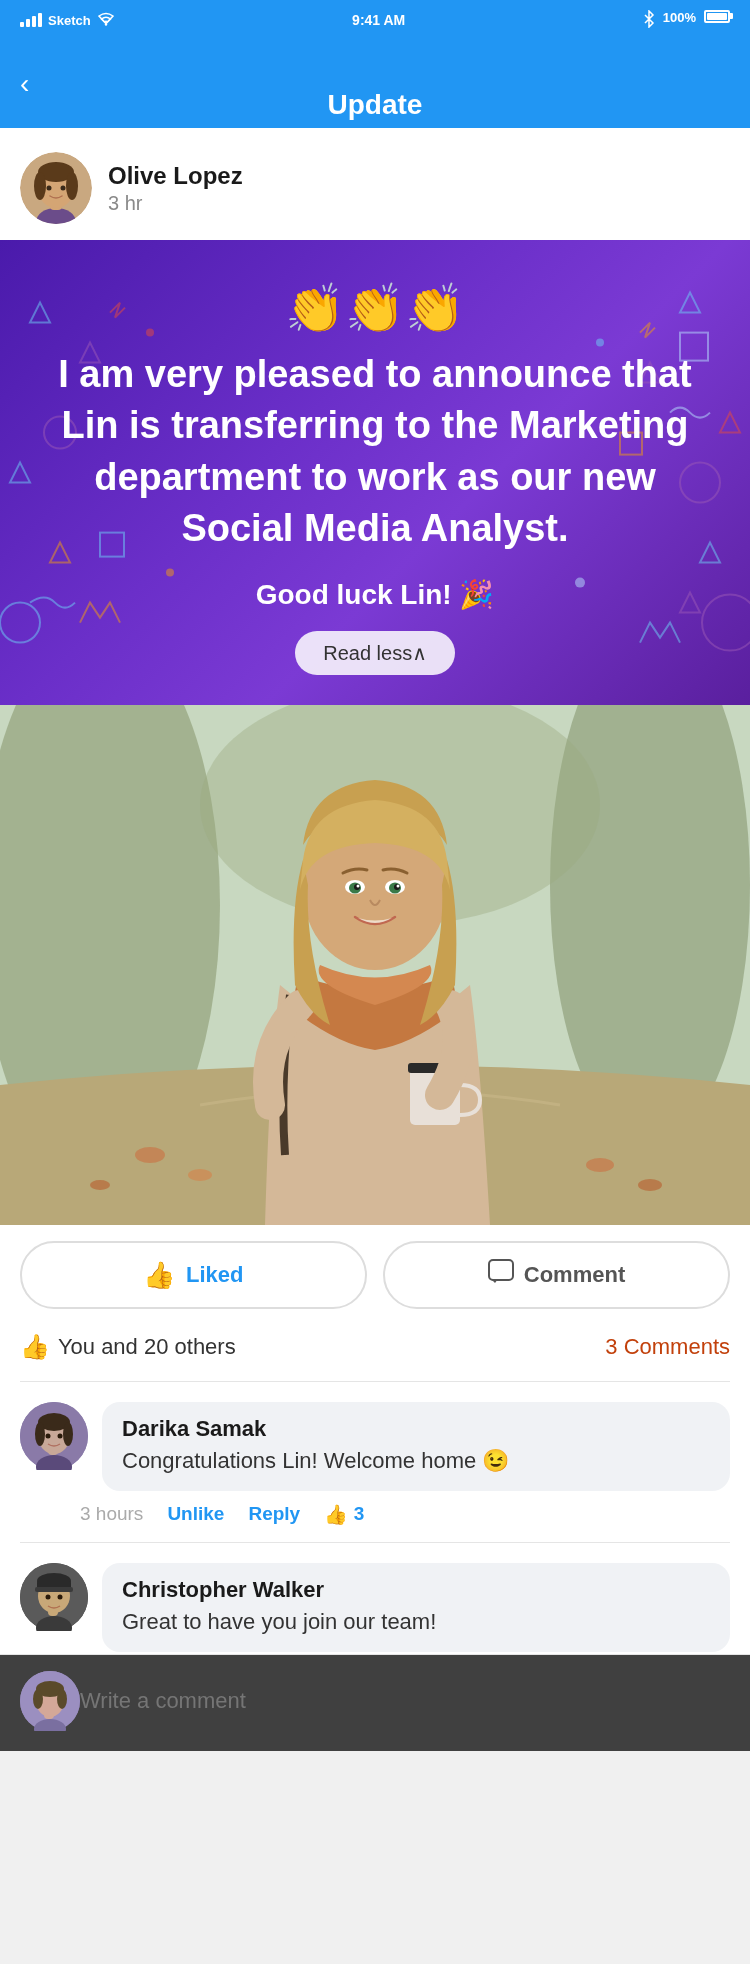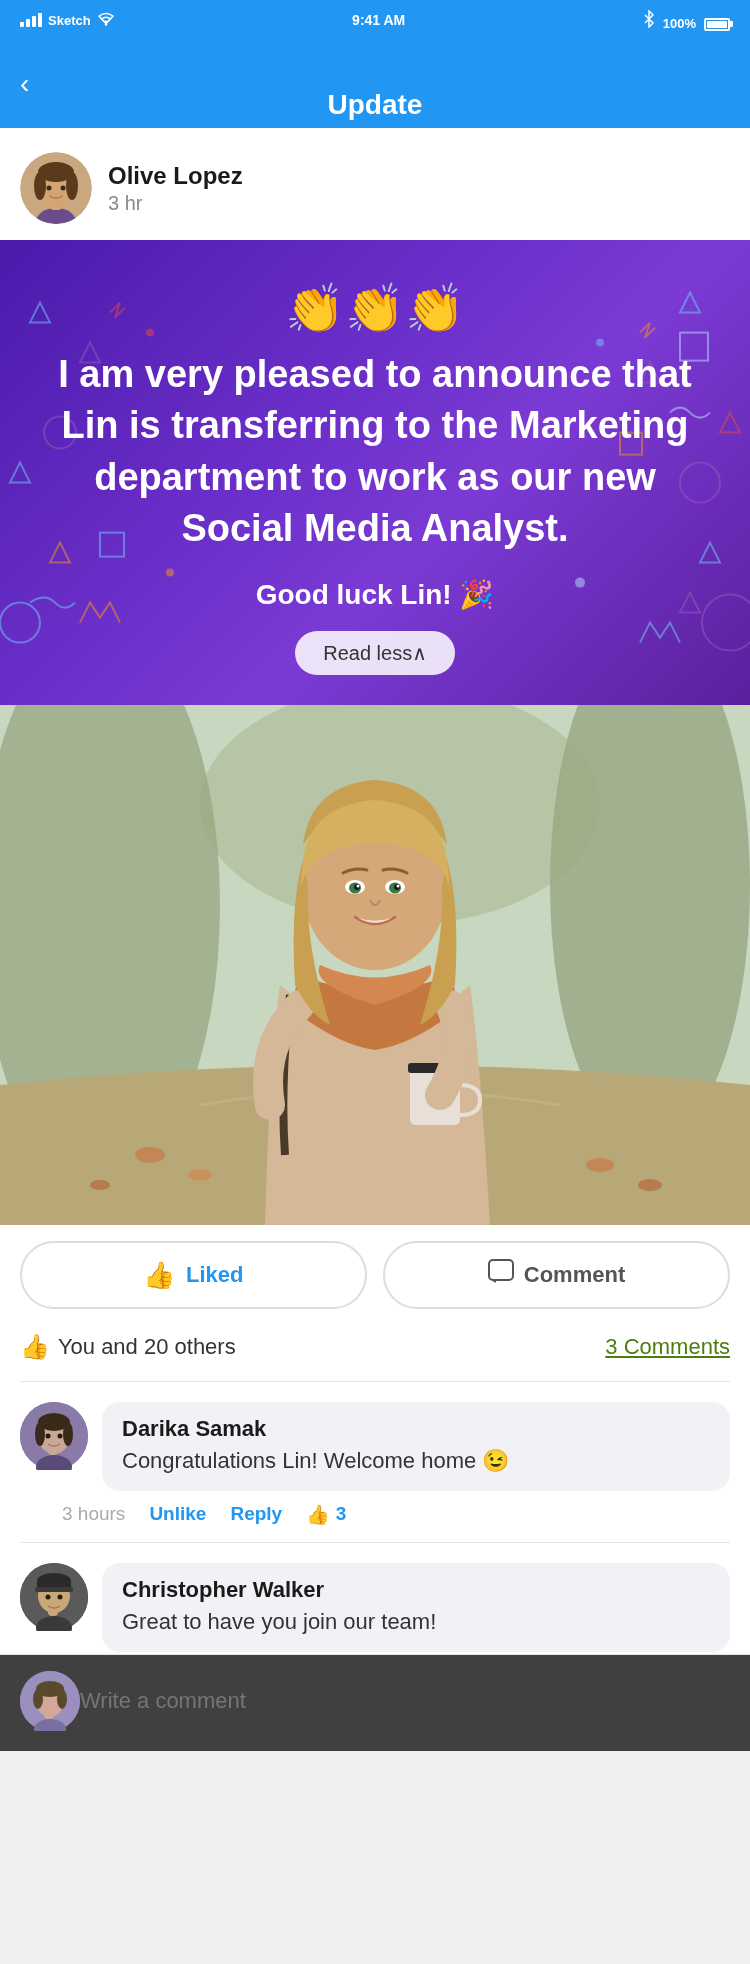--- a/index.html
+++ b/index.html
@@ -30,21 +30,21 @@
       color: white;
       font-weight: 600;
     }
     .status-bar-center {
       font-size: 14px;
       color: white;
       font-weight: 600;
     }
     .status-bar-right {
       display: flex;
-      align-items: flex-end;
+      align-items: flex-start;
       gap: 8px;
       font-size: 13px;
       color: white;
       font-weight: 600;
     }
     .signal-bars {
       display: flex;
       align-items: flex-end;
       gap: 2px;
     }
@@ -244,22 +244,21 @@
     }
     .stats-likes {
       display: flex;
       align-items: center;
       gap: 8px;
       font-size: 22px;
       color: #333;
     }
     .stats-comments {
       font-size: 22px;
-      color: #4d7c0f;
-      text-decoration: underline;
+      color: #c2410c;
     }
     .like-thumb {
       font-size: 24px;
       color: #2196F3;
     }
 
     
     .divider {
       height: 1px;
       background: #e5e5e5;
@@ -315,21 +314,21 @@
     }
     .comment-text {
       font-size: 22px;
       color: #333;
       line-height: 1.4;
     }
     .comment-actions {
       display: flex;
       align-items: center;
       gap: 0;
-      padding: 10px 20px 16px 62px;
+      padding: 10px 20px 16px 80px;
     }
     .comment-time {
       font-size: 19px;
       color: #aaa;
       margin-right: 24px;
     }
     .comment-action-btn {
       font-size: 19px;
       color: #2196F3;
       font-weight: 600;

